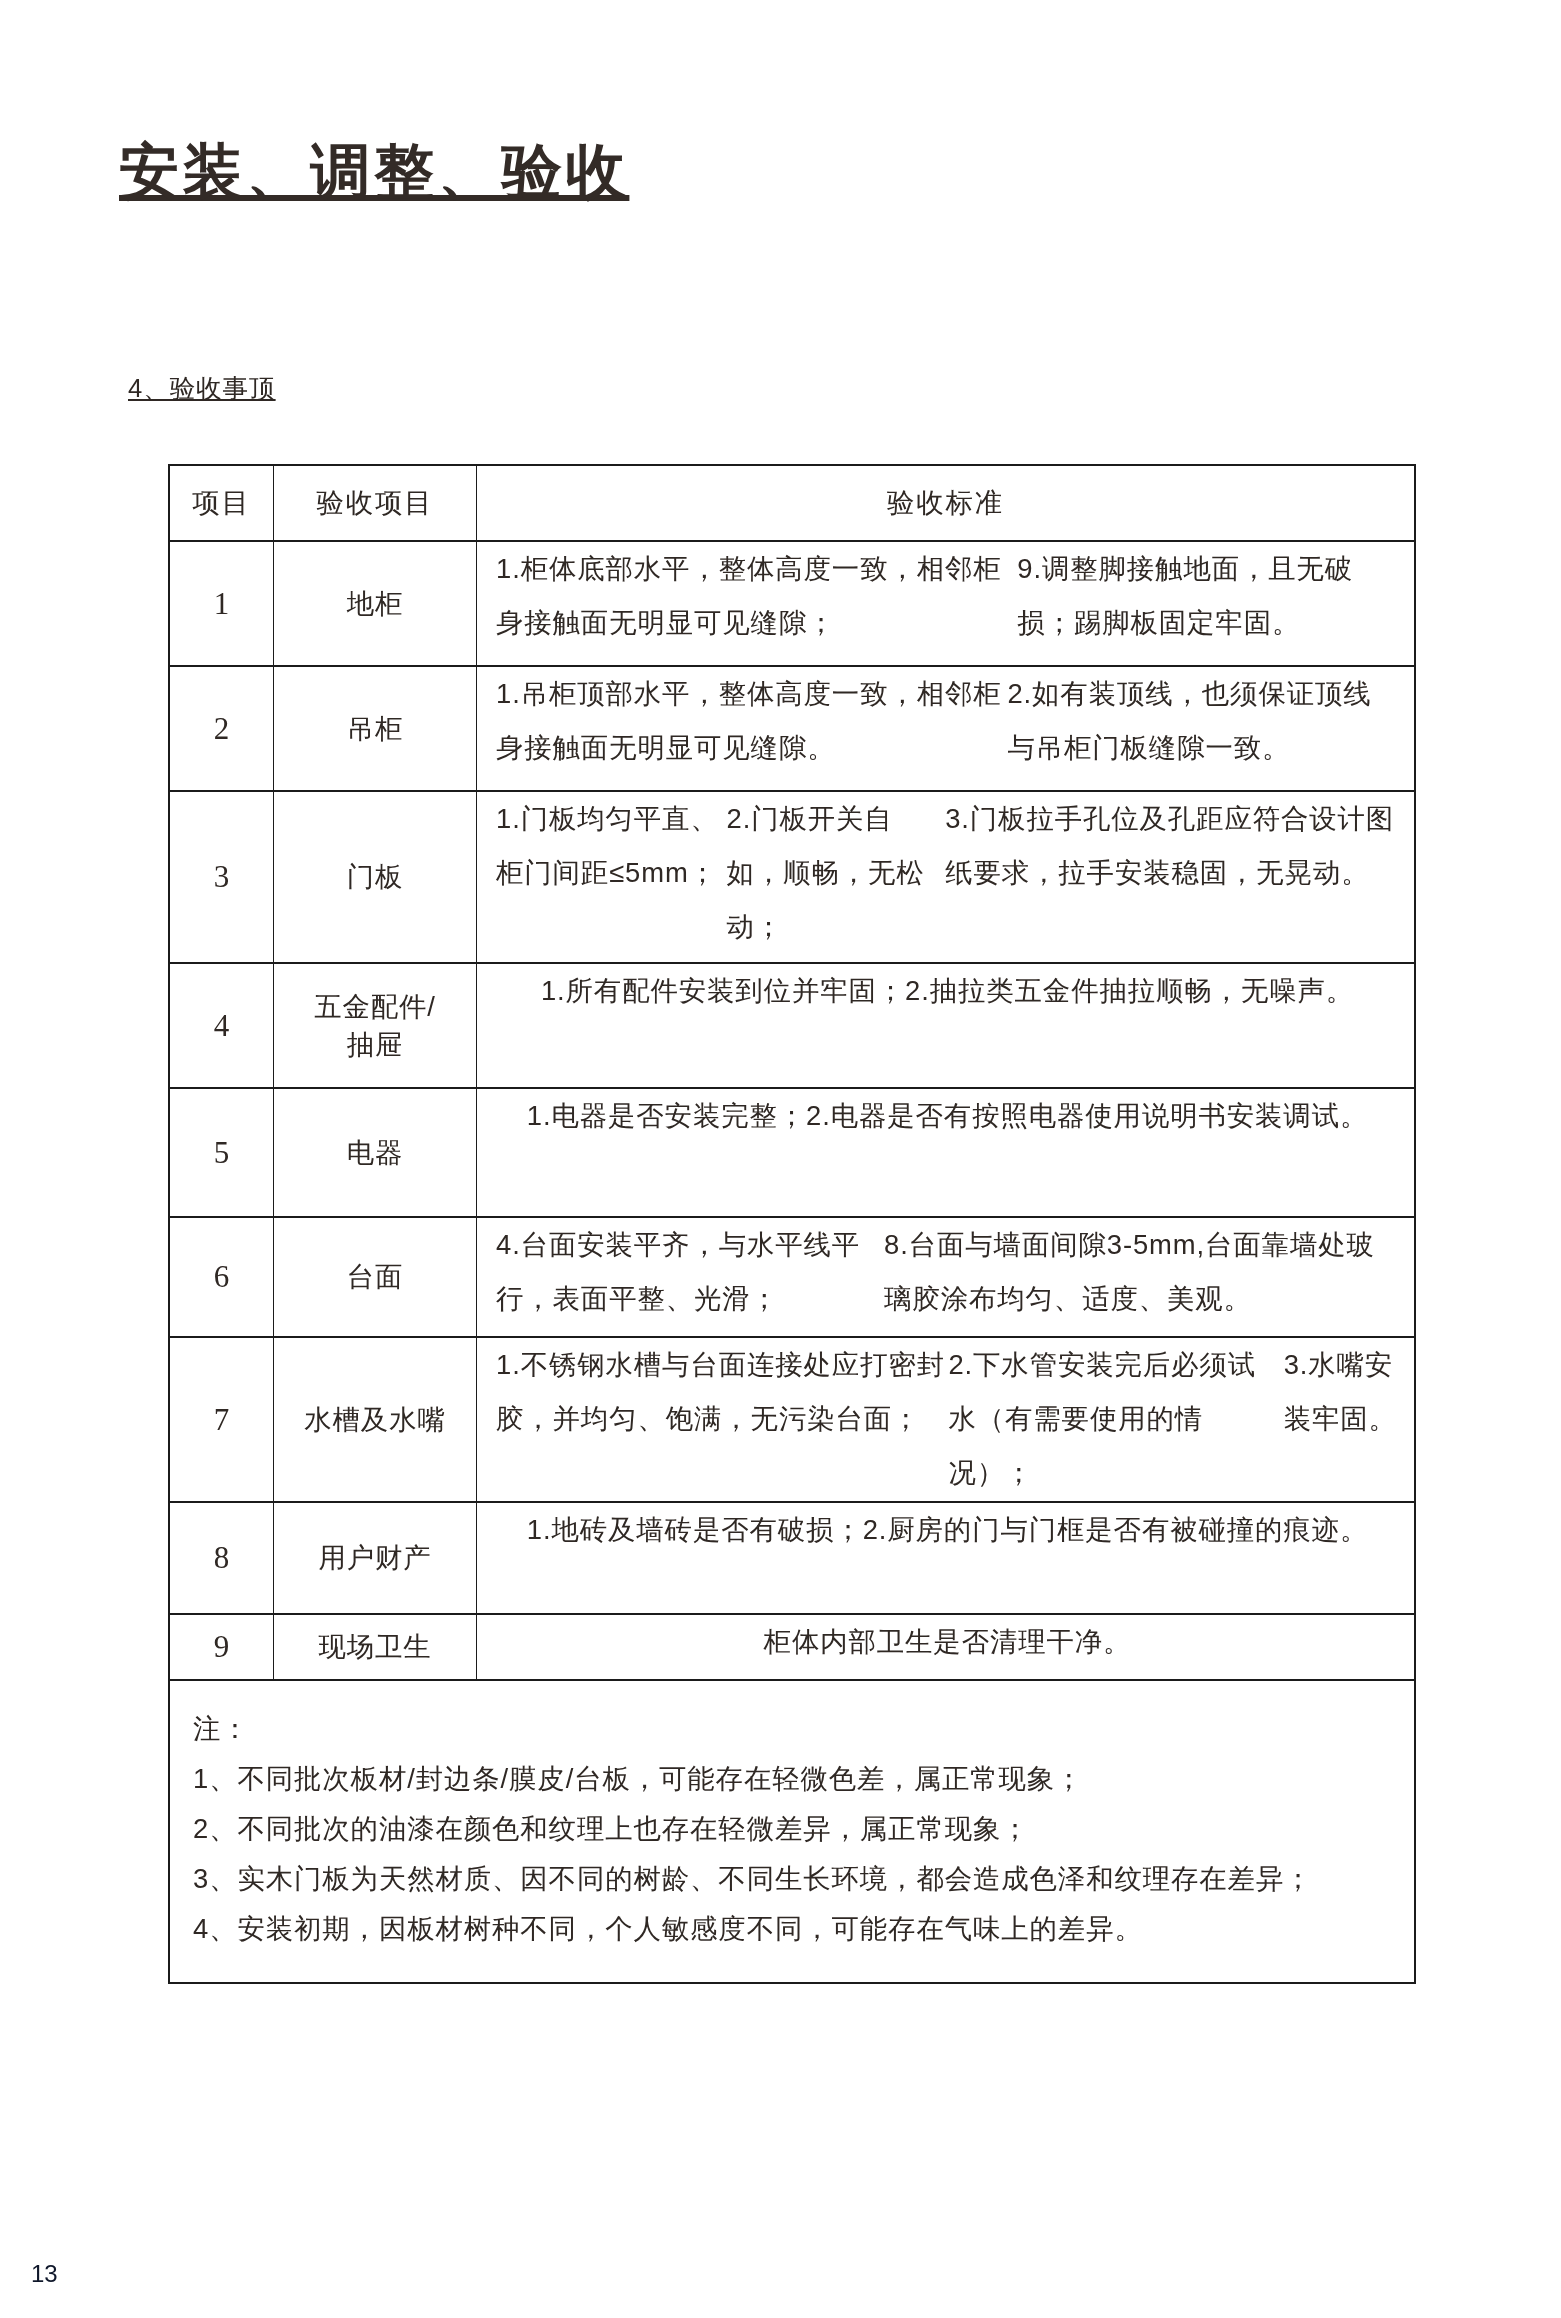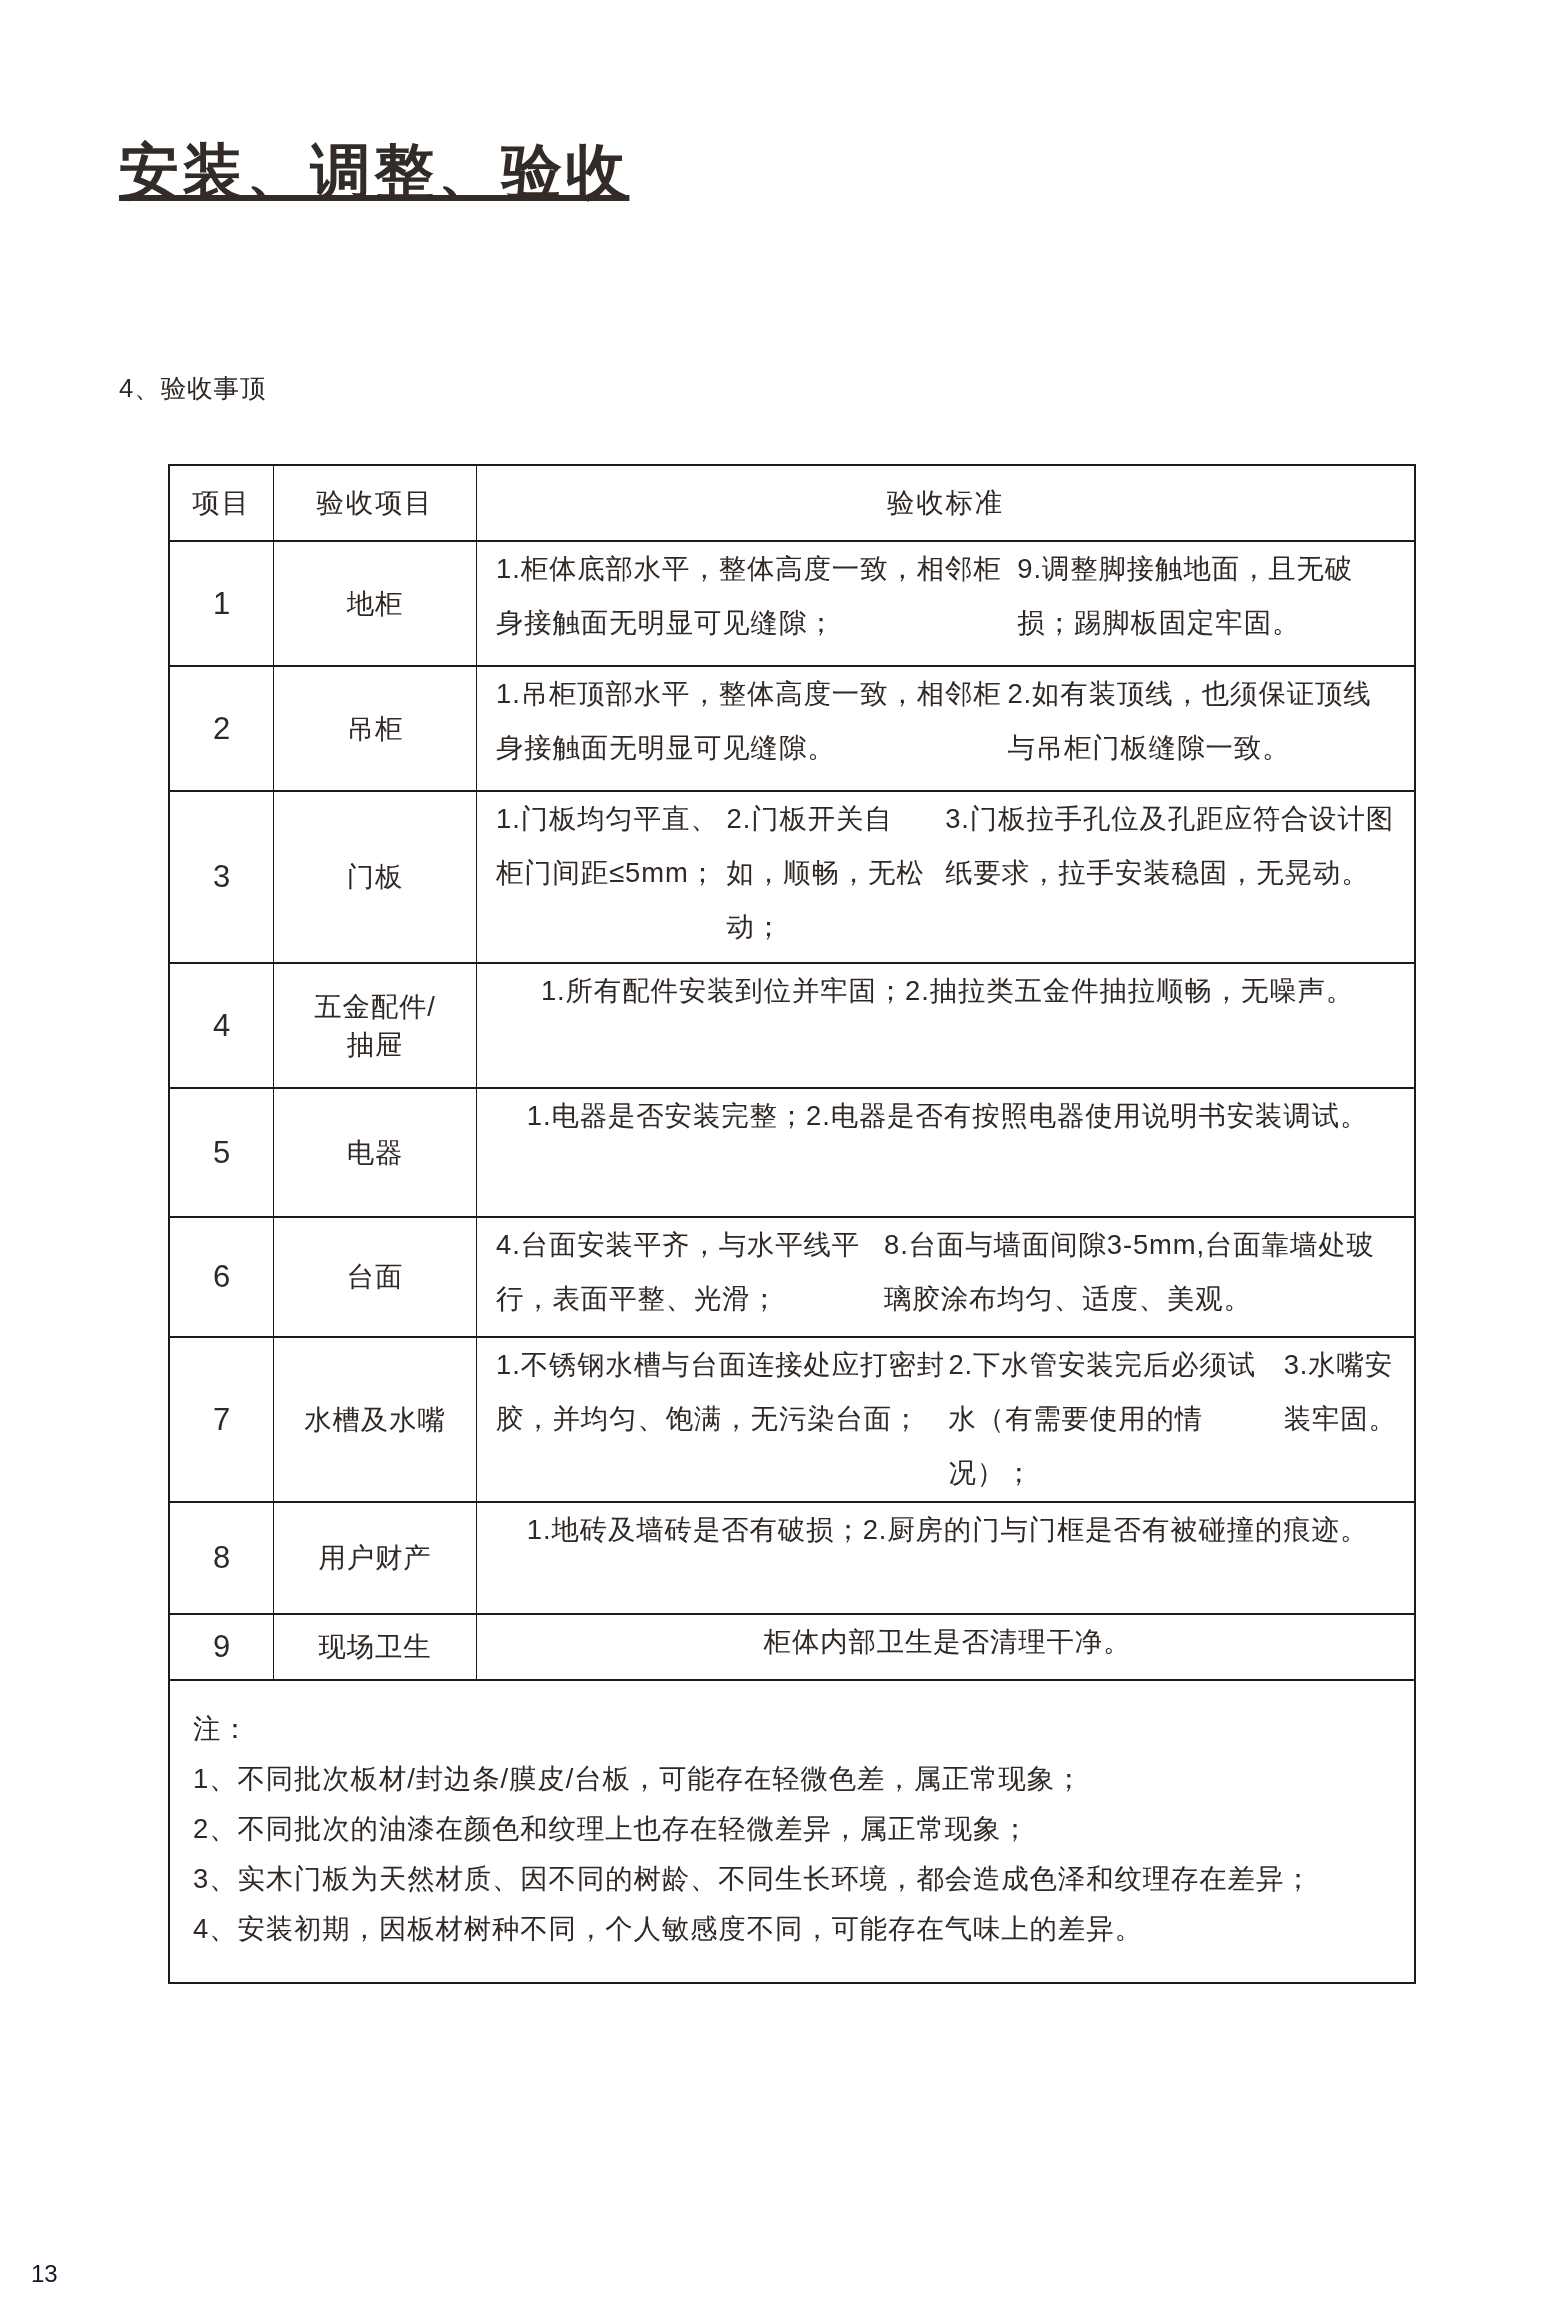--- a/index.html
+++ b/index.html
@@ -20,25 +20,26 @@
     margin: 0;
     font-size: 60px;
     font-weight: 700;
     letter-spacing: 3.8px;
     color: #332b27;
     text-decoration: underline;
   }
 
   .section-heading {
     position: absolute;
-    left: 119px;
+    left: 128px;
     top: 371px;
     font-size: 25.6px;
     letter-spacing: 0.9px;
     color: #2f2824;
+    text-decoration: underline;
   }
 
   .table {
     position: absolute;
     left: 168px;
     top: 464px;
     width: 1248px;
     border: 2.8px solid #1b1b1b;
     box-sizing: border-box;
     background: #ffffff;
@@ -53,21 +54,21 @@
 
   .cell {
     display: flex;
     align-items: center;
     justify-content: center;
     box-sizing: border-box;
     font-size: 27.4px;
     line-height: 38px;
     text-align: center;
   }
-  .cell.c-num  { border-right: 1.9px solid #1b1b1b; font-size: 31px; }
+  .cell.c-num  { border-right: 1.9px solid #1b1b1b; font-size: 31px; font-family: Liberation Serif, serif; }
   .cell.c-item { border-right: 1.9px solid #1b1b1b; white-space: pre-line; letter-spacing: 0.9px; }
   .cell.c-std  {
     flex-direction: row;
     align-items: flex-start;
     justify-content: center;
     text-align: left;
     padding: 0 15px 0 19px;
     letter-spacing: 0.9px;
   }
   .c-std .line { line-height: 54px; }

